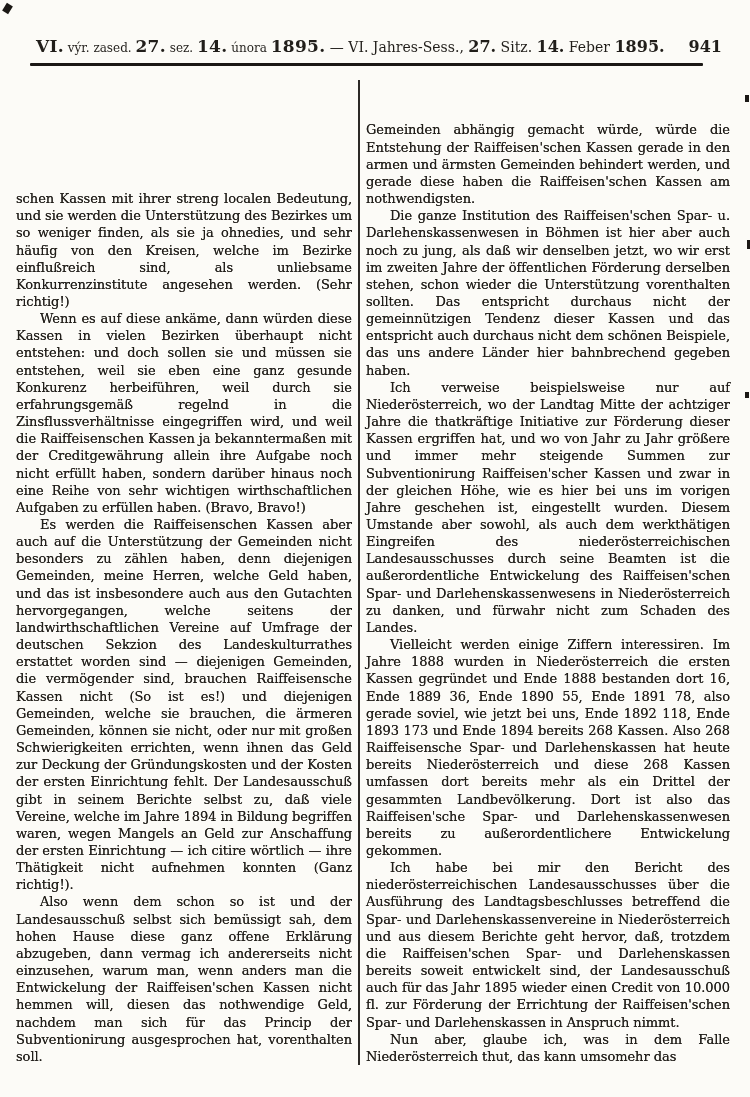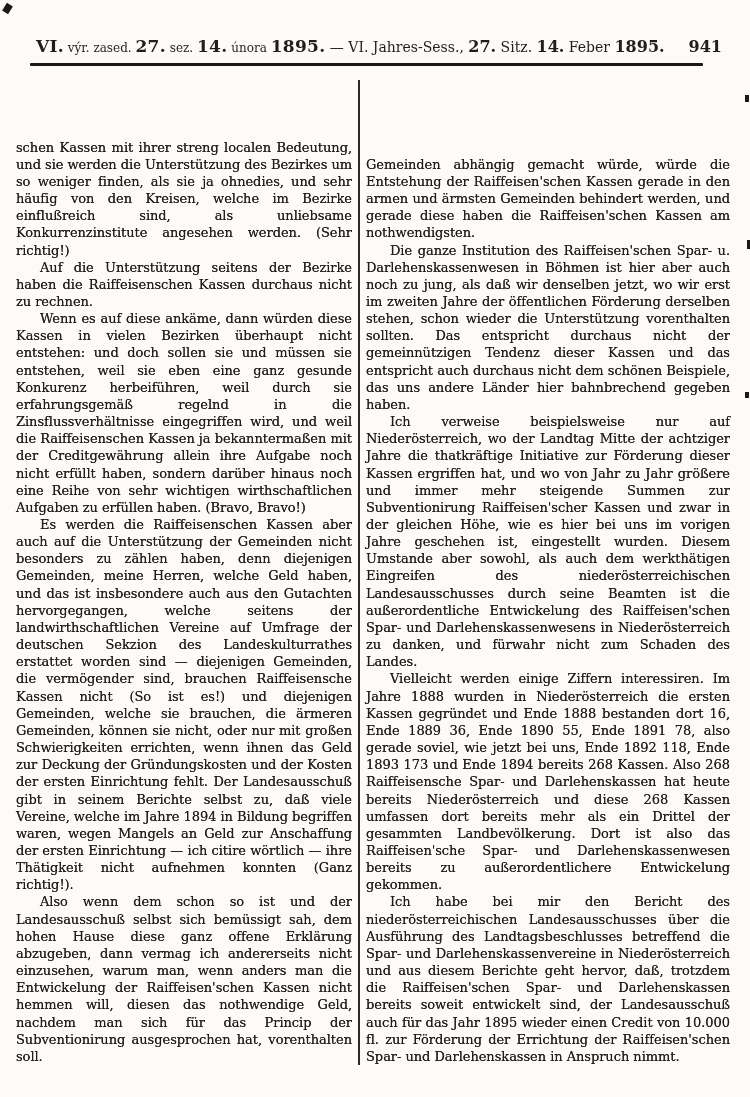--- a/index.html
+++ b/index.html
@@ -80,29 +80,29 @@
     <span class="hcb">VI.</span><span class="hcs"> výr. zased. </span><span class="hcb">27.</span><span class="hcs"> sez. </span><span class="hcb">14.</span><span class="hcs"> února </span><span class="hcb">1895.</span><span class="hdash"> — </span><span class="hg">VI. Jahres-Sess., </span><span class="hgb">27.</span><span class="hg"> Sitz. </span><span class="hgb">14.</span><span class="hg"> Feber </span><span class="hgb">1895.</span></div>
     <div class="page-number">941</div>
   </div>
 
   <div class="header-rule"></div>
 
   <div class="columns">
     <div class="col col-left">
 
     <p class="noindent">schen Kassen mit ihrer streng localen Bedeutung, und sie werden die Unterstützung des Bezirkes um so weniger finden, als sie ja ohnedies, und sehr häufig von den Kreisen, welche im Bezirke einflußreich sind, als unliebsame Konkurrenzinstitute angesehen werden. (Sehr richtig!)</p>
-        <p>Auf die Unterstützung seitens der Bezirke haben die Raiffeisenschen Kassen durchaus nicht zu rechnen.</p>
         <p>Wenn es auf diese ankäme, dann würden diese Kassen in vielen Bezirken überhaupt nicht entstehen: und doch sollen sie und müssen sie entstehen, weil sie eben eine ganz gesunde Konkurenz herbeiführen, weil durch sie erfahrungsgemäß regelnd in die Zinsflussverhältnisse eingegriffen wird, und weil die Raiffeisenschen Kassen ja bekanntermaßen mit der Creditgewährung allein ihre Aufgabe noch nicht erfüllt haben, sondern darüber hinaus noch eine Reihe von sehr wichtigen wirthschaftlichen Aufgaben zu erfüllen haben. (Bravo, Bravo!)</p>
         <p>Es werden die Raiffeisenschen Kassen aber auch auf die Unterstützung der Gemeinden nicht besonders zu zählen haben, denn diejenigen Gemeinden, meine Herren, welche Geld haben, und das ist insbesondere auch aus den Gutachten hervorgegangen, welche seitens der landwirthschaftlichen Vereine auf Umfrage der deutschen Sekzion des Landeskulturrathes erstattet worden sind — diejenigen Gemeinden, die vermögender sind, brauchen Raiffeisensche Kassen nicht (So ist es!) und diejenigen Gemeinden, welche sie brauchen, die ärmeren Gemeinden, können sie nicht, oder nur mit großen Schwierigkeiten errichten, wenn ihnen das Geld zur Deckung der Gründungskosten und der Kosten der ersten Einrichtung fehlt. Der Landesausschuß gibt in seinem Berichte selbst zu, daß viele Vereine, welche im Jahre 1894 in Bildung begriffen waren, wegen Mangels an Geld zur Anschaffung der ersten Einrichtung — ich citire wörtlich — ihre Thätigkeit nicht aufnehmen konnten (Ganz richtig!).</p>
         <p>Also wenn dem schon so ist und der Landesausschuß selbst sich bemüssigt sah, dem hohen Hause diese ganz offene Erklärung abzugeben, dann vermag ich andererseits nicht einzusehen, warum man, wenn anders man die Entwickelung der Raiffeisen'schen Kassen nicht hemmen will, diesen das nothwendige Geld, nachdem man sich für das Princip der Subventionirung ausgesprochen hat, vorenthalten soll.</p>
       </div>
     <div class="col-divider"></div>
     <div class="col col-right">
 
     <p class="noindent">Gemeinden abhängig gemacht würde, würde die Entstehung der Raiffeisen'schen Kassen gerade in den armen und ärmsten Gemeinden behindert werden, und gerade diese haben die Raiffeisen'schen Kassen am nothwendigsten.</p>
         <p>Die ganze Institution des Raiffeisen'schen Spar- u. Darlehenskassenwesen in Böhmen ist hier aber auch noch zu jung, als daß wir denselben jetzt, wo wir erst im zweiten Jahre der öffentlichen Förderung derselben stehen, schon wieder die Unterstützung vorenthalten sollten. Das entspricht durchaus nicht der gemeinnützigen Tendenz dieser Kassen und das entspricht auch durchaus nicht dem schönen Beispiele, das uns andere Länder hier bahnbrechend gegeben haben.</p>
         <p>Ich verweise beispielsweise nur auf Niederösterreich, wo der Landtag Mitte der achtziger Jahre die thatkräftige Initiative zur Förderung dieser Kassen ergriffen hat, und wo von Jahr zu Jahr größere und immer mehr steigende Summen zur Subventionirung Raiffeisen'scher Kassen und zwar in der gleichen Höhe, wie es hier bei uns im vorigen Jahre geschehen ist, eingestellt wurden. Diesem Umstande aber sowohl, als auch dem werkthätigen Eingreifen des niederösterreichischen Landesausschusses durch seine Beamten ist die außerordentliche Entwickelung des Raiffeisen'schen Spar- und Darlehenskassenwesens in Niederösterreich zu danken, und fürwahr nicht zum Schaden des Landes.</p>
         <p>Vielleicht werden einige Ziffern interessiren. Im Jahre 1888 wurden in Niederösterreich die ersten Kassen gegründet und Ende 1888 bestanden dort 16, Ende 1889 36, Ende 1890 55, Ende 1891 78, also gerade soviel, wie jetzt bei uns, Ende 1892 118, Ende 1893 173 und Ende 1894 bereits 268 Kassen. Also 268 Raiffeisensche Spar- und Darlehenskassen hat heute bereits Niederösterreich und diese 268 Kassen umfassen dort bereits mehr als ein Drittel der gesammten Landbevölkerung. Dort ist also das Raiffeisen'sche Spar- und Darlehenskassenwesen bereits zu außerordentlichere Entwickelung gekommen.</p>
         <p>Ich habe bei mir den Bericht des niederösterreichischen Landesausschusses über die Ausführung des Landtagsbeschlusses betreffend die Spar- und Darlehenskassenvereine in Niederösterreich und aus diesem Berichte geht hervor, daß, trotzdem die Raiffeisen'schen Spar- und Darlehenskassen bereits soweit entwickelt sind, der Landesausschuß auch für das Jahr 1895 wieder einen Credit von 10.000 fl. zur Förderung der Errichtung der Raiffeisen'schen Spar- und Darlehenskassen in Anspruch nimmt.</p>
+        <p>Nun aber, glaube ich, was in dem Falle Niederösterreich thut, das kann umsomehr das</p>
       </div>
   </div>
 
 </div>
 
 </body></html>

